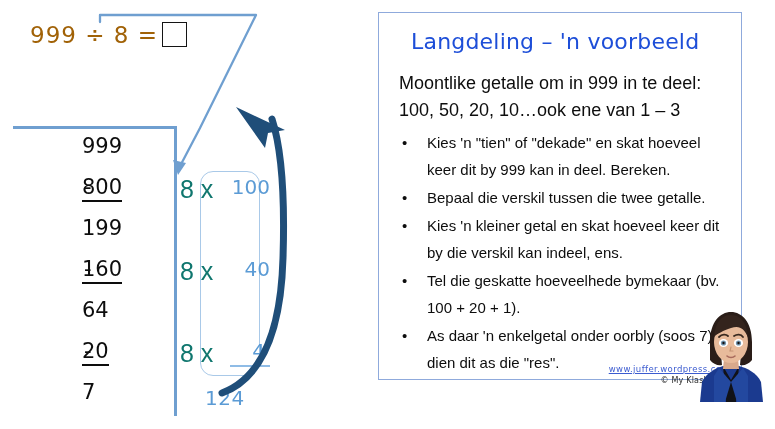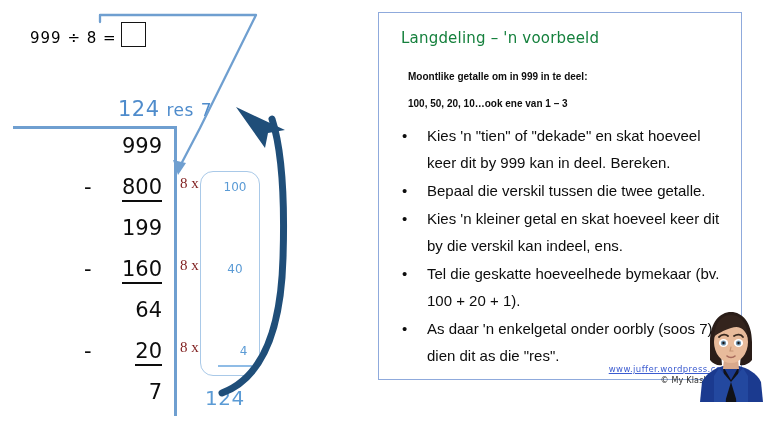--- a/index.html
+++ b/index.html
@@ -17,22 +17,22 @@
     background: #ffffff;
     overflow: hidden;
   }
 
   
   .eq-line {
     position: absolute;
     left: 30px;
     top: 22px;
     font-family: "DejaVu Sans", sans-serif;
-    font-size: 15px;
-    color: #000000;
+    font-size: 23px;
+    color: #a16207;
     letter-spacing: 1px;
     white-space: nowrap;
   }
   .answer-box {
     display: inline-block;
     width: 23px;
     height: 23px;
     border: 1.6px solid #141414;
     vertical-align: -4px;
     margin-left: 4px;
@@ -76,44 +76,44 @@
     left: 82px;
     top: 134px;
     width: 86px;
     font-family: "DejaVu Sans", sans-serif;
     font-size: 21px;
     color: #0d0d0d;
   }
   .num-row {
     position: relative;
     height: 41px;
-    text-align: right;
+    text-align: left;
     padding-right: 6px;
     white-space: nowrap;
   }
   .num-row .minus {
     position: absolute;
     left: 2px;
     top: 0;
     font-size: 21px;
   }
   .num-row .val.uline {
     border-bottom: 2px solid #0d0d0d;
     padding-bottom: 1px;
   }
 
   
   .mul-col {
     position: absolute;
     left: 180px;
     top: 134px;
     width: 34px;
-    font-family: Liberation Serif, serif;
-    font-size: 15px;
-    color: #7f1d1d;
+    font-family: Liberation Sans, sans-serif;
+    font-size: 25px;
+    color: #0f766e;
   }
   .mul-row {
     height: 41px;
     white-space: nowrap;
   }
 
   
   .partials-box {
     position: absolute;
     left: 200px;
@@ -123,23 +123,23 @@
     border: 1.6px solid #a9c9e8;
     border-radius: 13px;
     background: transparent;
   }
   .partials {
     position: absolute;
     left: 200px;
     top: 175px;
     width: 70px;
     font-family: "DejaVu Sans", sans-serif;
-    font-size: 12px;
+    font-size: 20px;
     color: #5b9bd5;
-    text-align: center;
+    text-align: right;
   }
   .partials .p-row {
     height: 82px;
     line-height: 24px;
   }
   .partials .p-row.last { height: auto; }
   .partials .p-under {
     display: inline-block;
     border-bottom: 2.5px solid #8fbce6;
     padding: 0 5px 2px 22px;
@@ -171,32 +171,31 @@
     top: 12px;
     width: 364px;
     height: 368px;
     border: 1.4px solid #8faadc;
     background: #ffffff;
     box-sizing: border-box;
     padding: 12px 14px 0 14px;
   }
   .tb-title {
     font-family: "DejaVu Sans", sans-serif;
-    font-size: 15px;
-    color: #15803d;
+    font-size: 22px;
+    color: #1d4ed8;
     letter-spacing: 0.2px;
-    margin: 4px 0 16px 8px;
+    margin: 4px 0 16px 18px;
   }
   .tb-line {
     font-family: "Liberation Sans", sans-serif;
-    font-size: 10px;
+    font-size: 18px;
     color: #0d0d0d;
     line-height: 27px;
-    margin-left: 15px;
-    font-weight: bold;
+    margin-left: 6px;
   }
   .tb-bullets {
     margin: 5px 0 0 0;
     padding: 0;
     list-style: none;
   }
   .tb-bullets li {
     position: relative;
     font-family: "Liberation Sans", sans-serif;
     font-size: 15px;
@@ -254,25 +253,20 @@
 
 <div id="slide">
 
   <div class="eq-line">
     <span>999 ÷ 8 =</span><span class="answer-box"></span>
   </div>
 
   <div class="ld-hline"></div>
   <div class="ld-vline"></div>
 
-  <div class="quotient">
-    <span class="q-num">124</span>
-    <span class="q-res">res</span>
-    <span class="q-res">7</span>
-  </div>
 
   <div class="num-col">
     <div class="num-row">
       <span class="minus"></span>
       <span class="val">999</span>
     </div>
     <div class="num-row">
       <span class="minus">-</span>
       <span class="val uline">800</span>
     </div>

